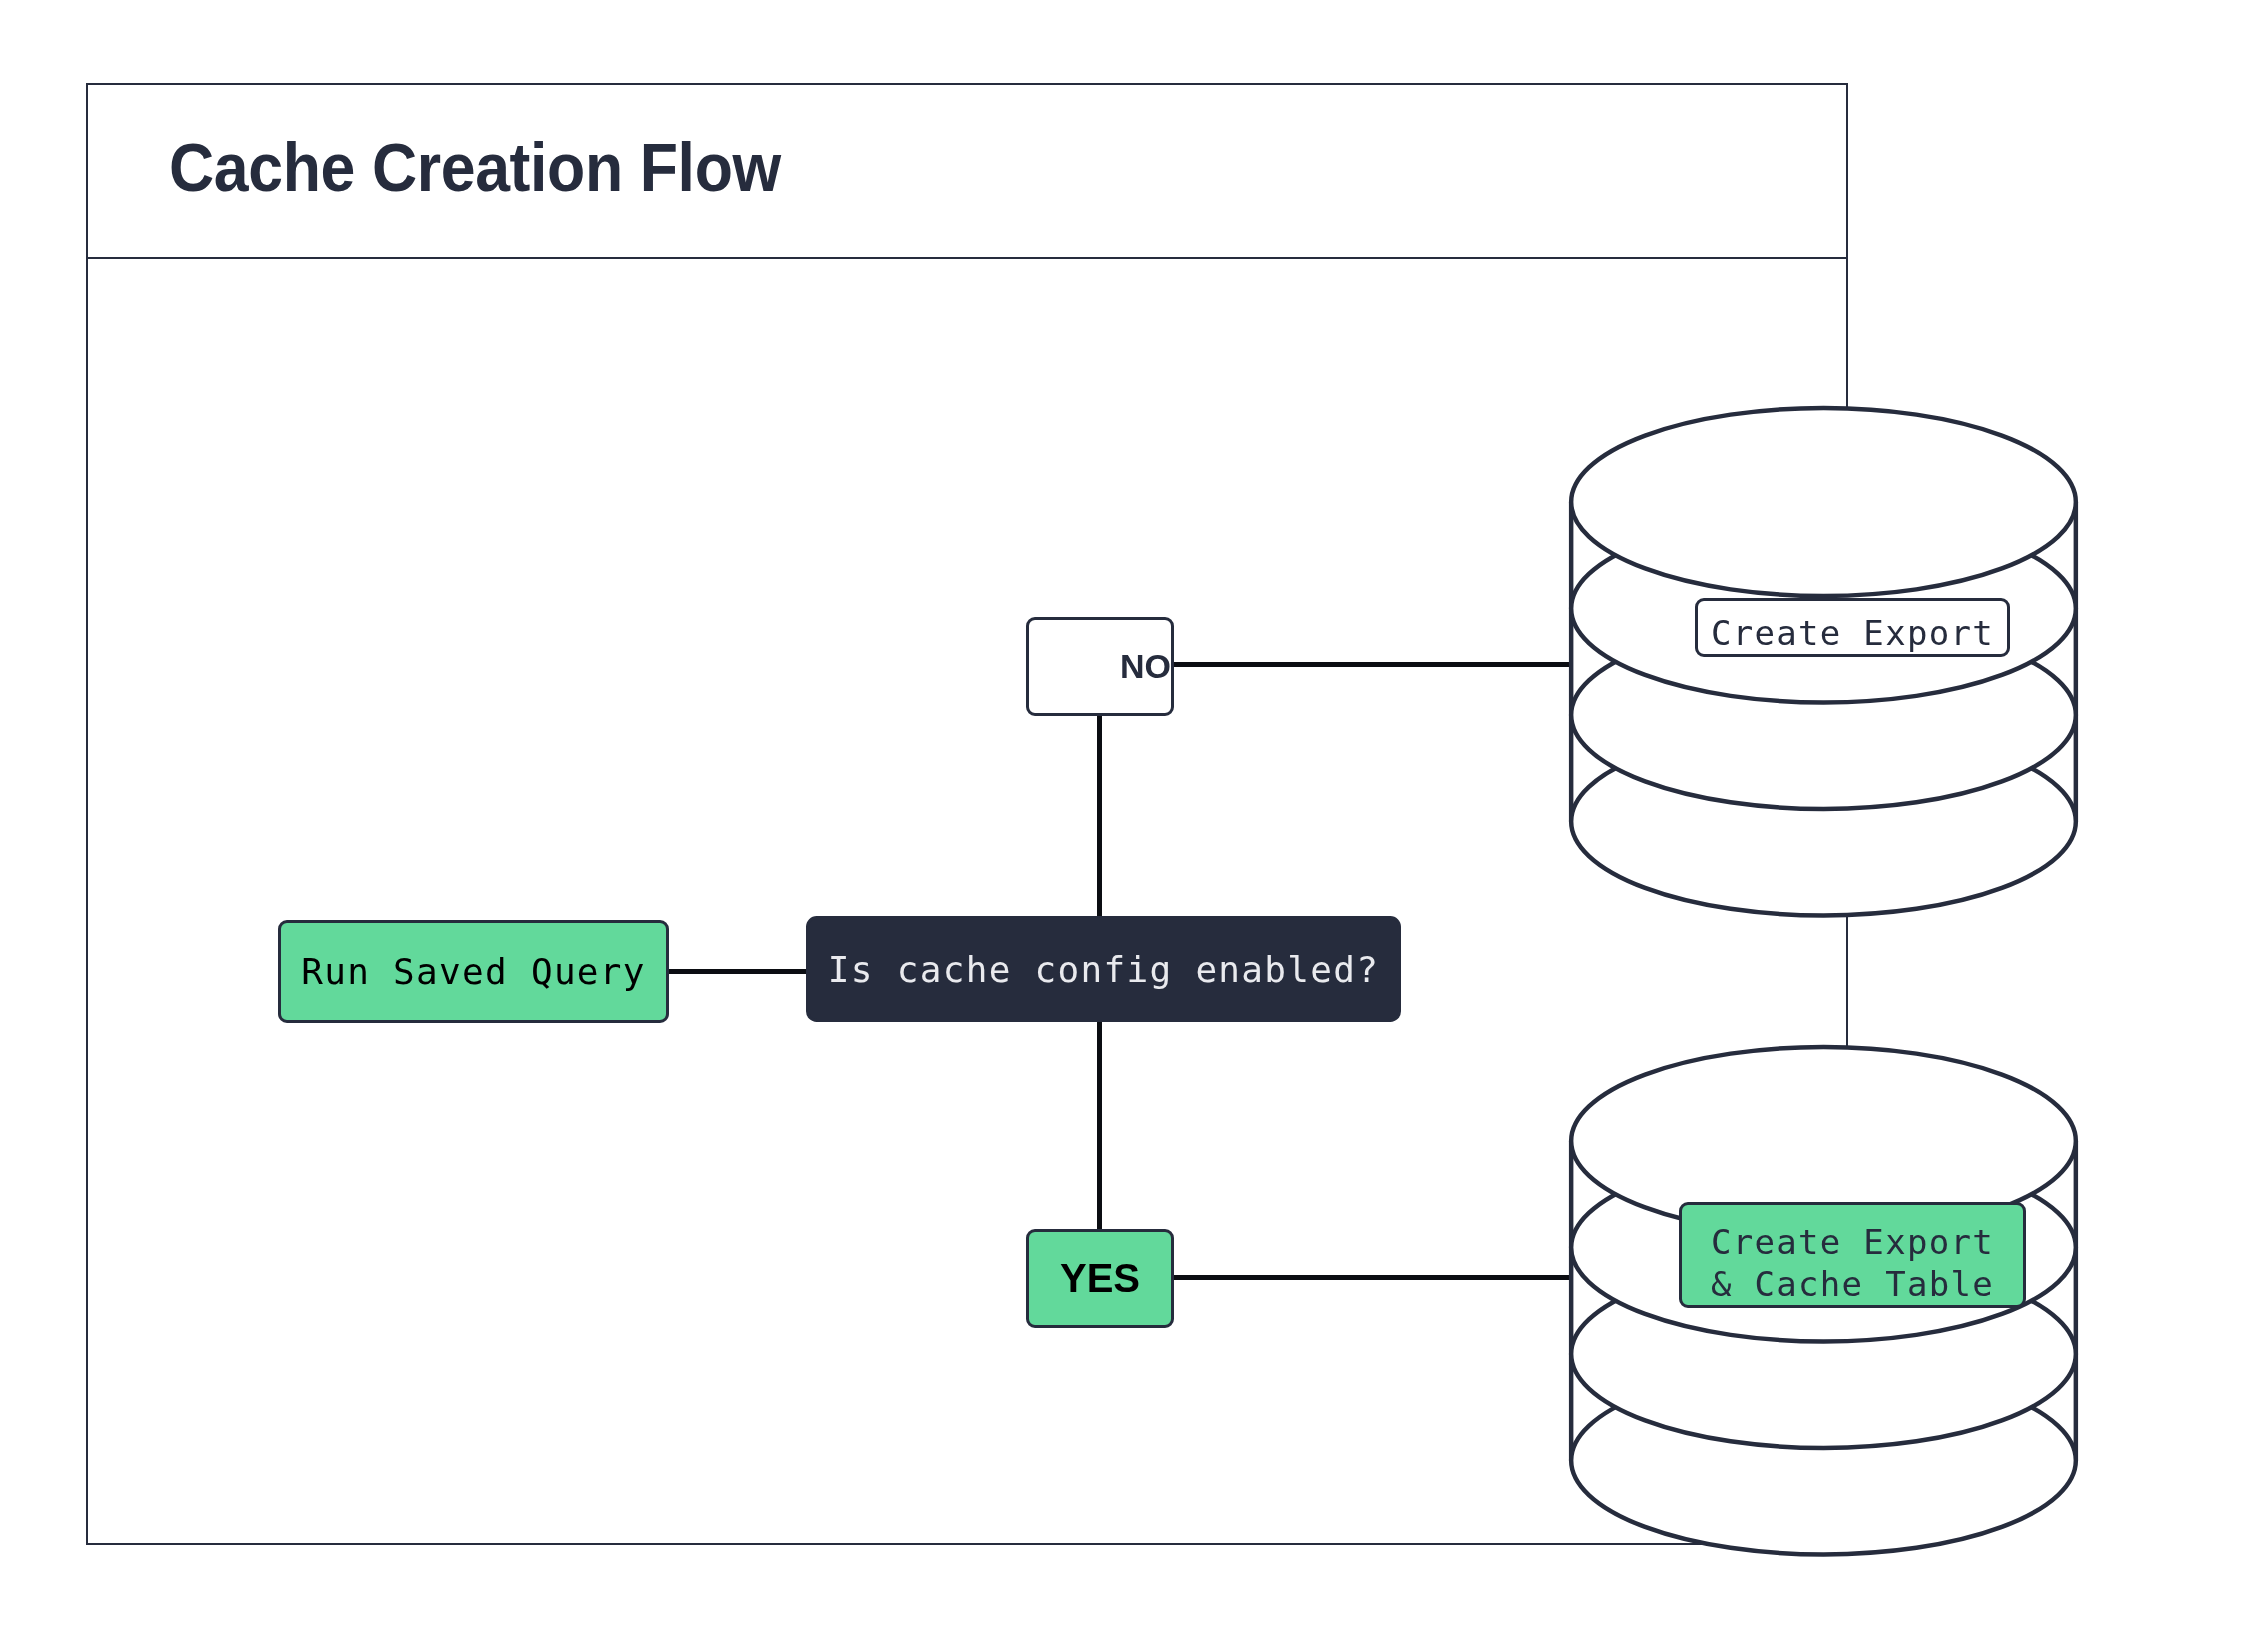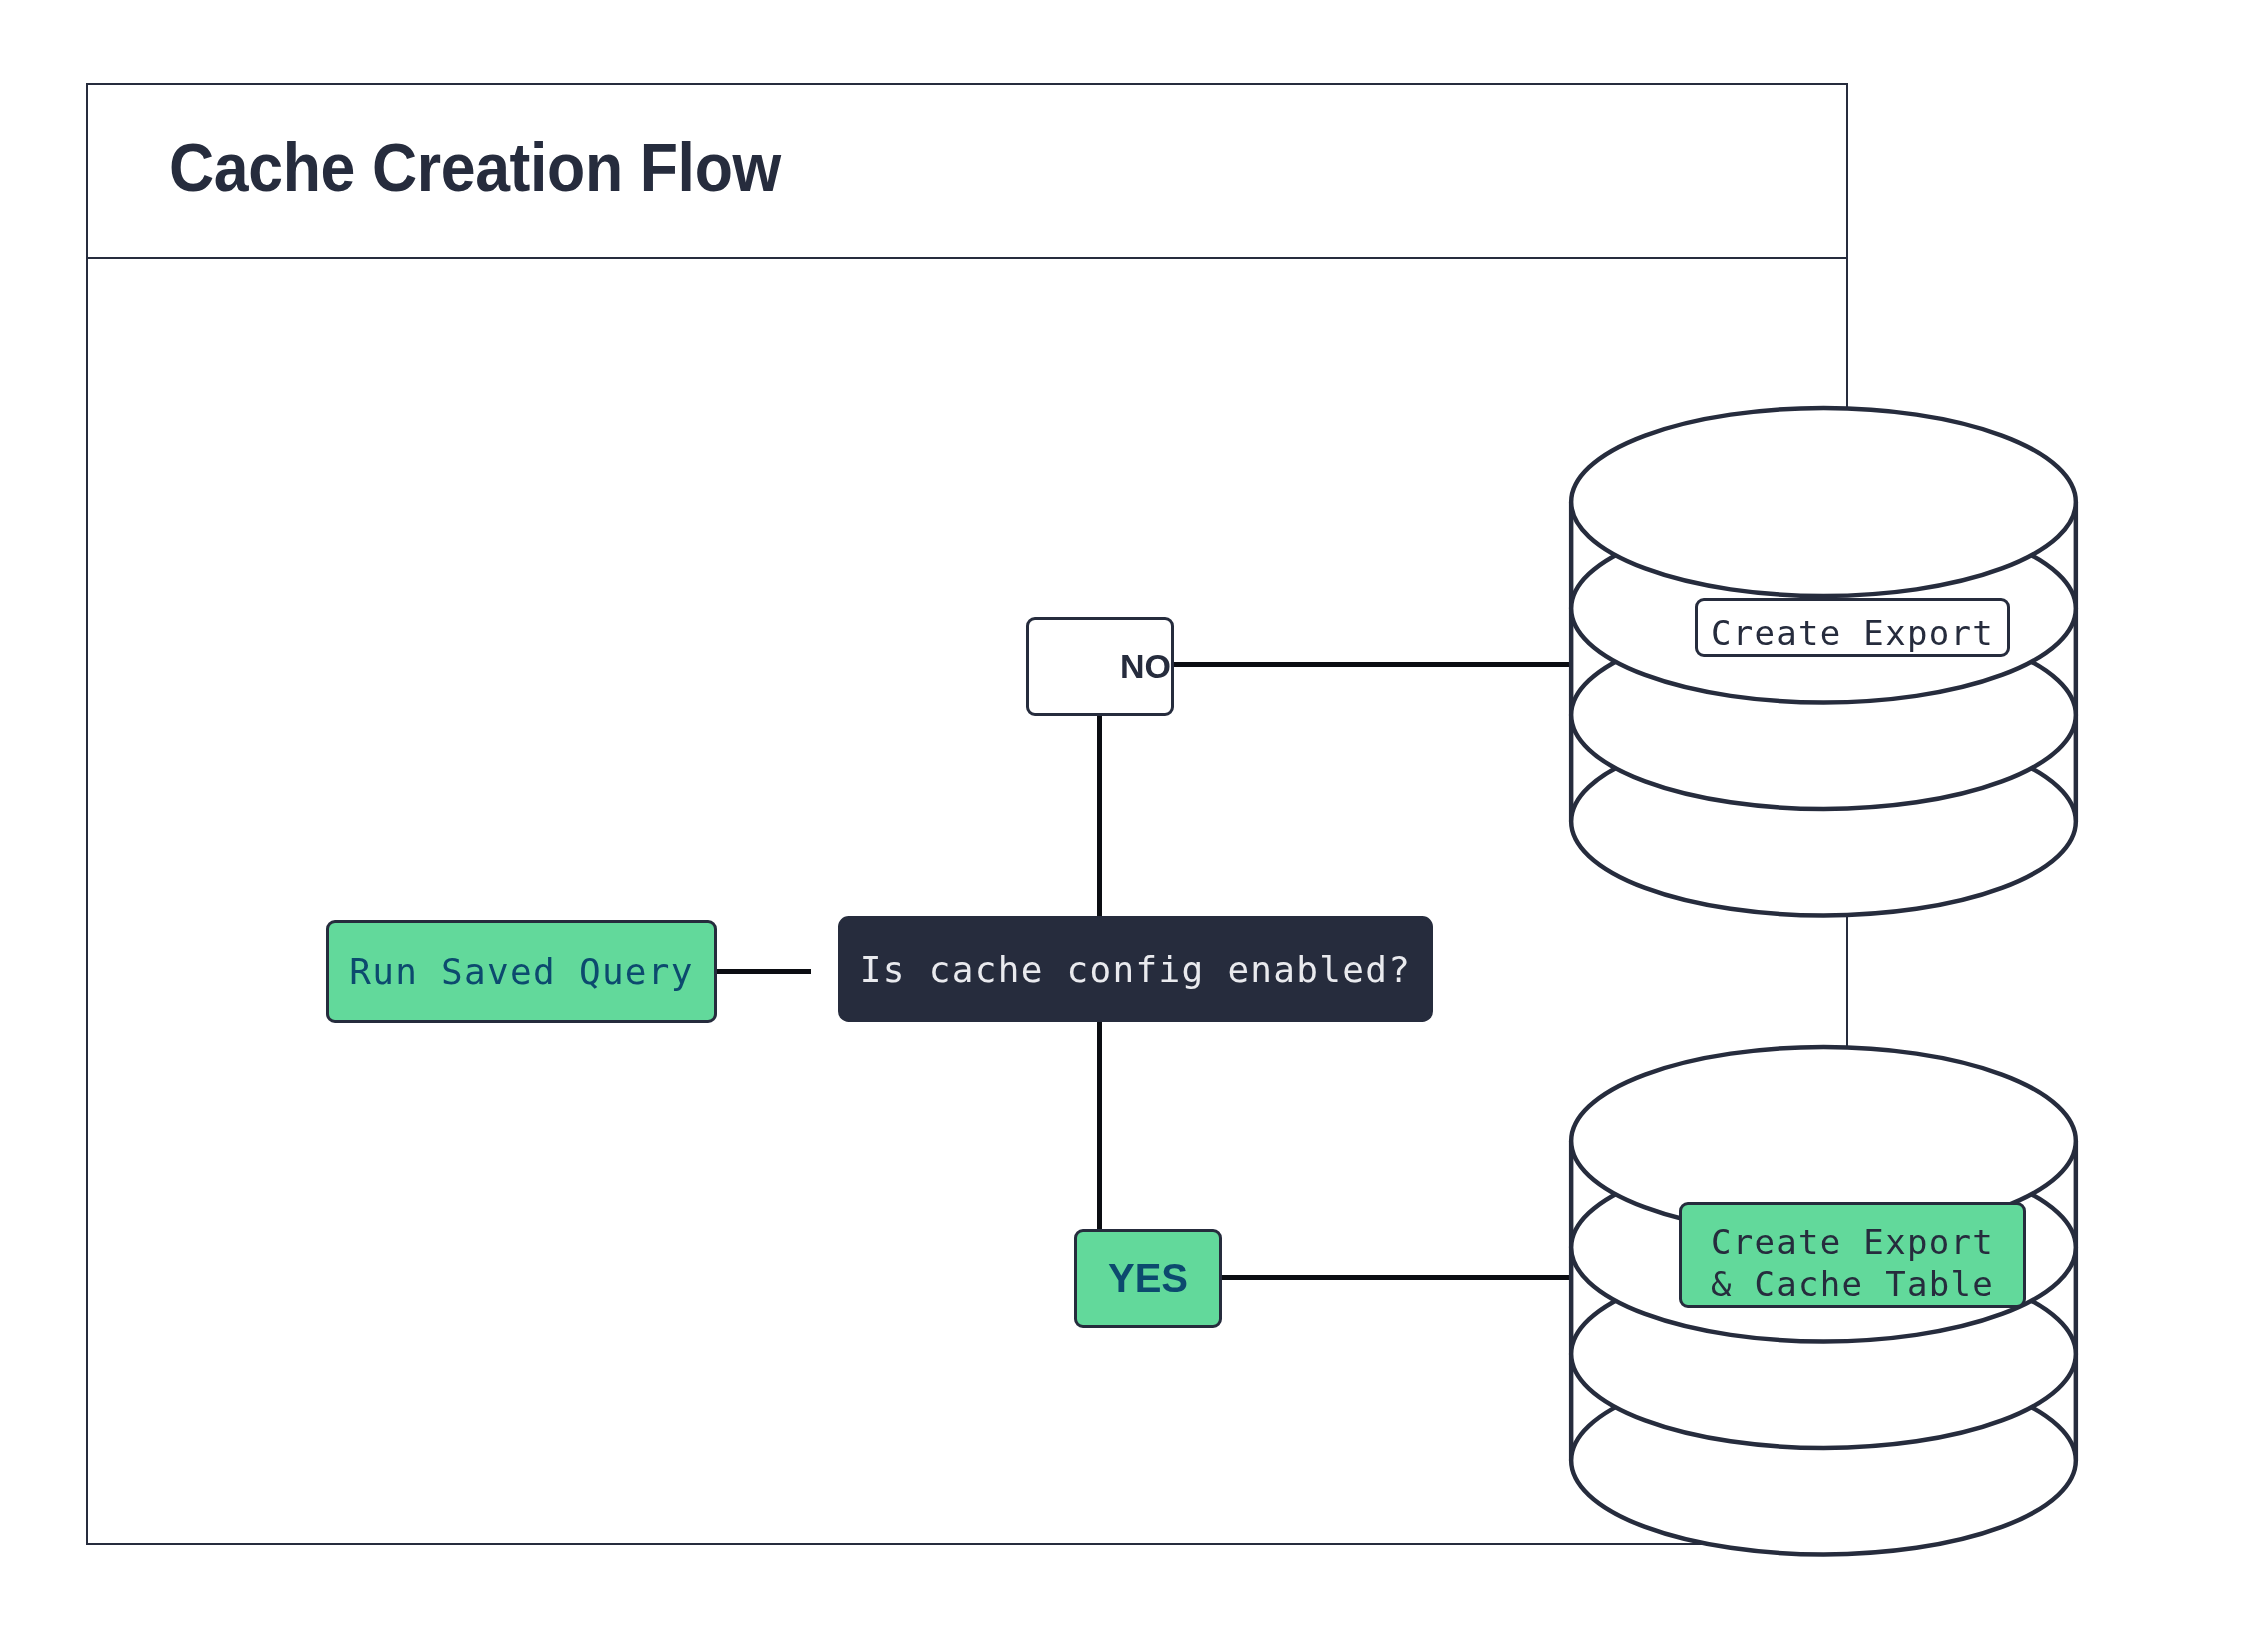--- a/index.html
+++ b/index.html
@@ -74,32 +74,32 @@
     border-radius: 9px;
     z-index: 5;
   }
   .node-mono {
     font-family: "DejaVu Sans Mono", "Liberation Mono", monospace;
     letter-spacing: 1.3px;
   }
   .node-sans {
     font-family: "Liberation Sans", sans-serif;
   }
-  .fill-green { background: #62d99b; color: #0c4a6e; margin-left: 48px; }
+  .fill-green { background: #62d99b; color: #000000; }
   .fill-white { background: #ffffff; color: #262c3d; }
   .fill-dark  { background: #262c3d; color: #e9eaee; border-color: #262c3d; }
 
   
   #node-run-saved-query {
     left: 190px;  top: 661px;
     width: 391px; height: 103px;
     font-size: 36px;
   }
   #node-decision {
-    left: 750px;  top: 657px;
+    left: 718px;  top: 657px;
     width: 595px; height: 106px;
     font-size: 36px;
     border-radius: 10.7px;
   }
   #node-no {
     left: 938px; top: 358px;
     width: 148px;  height: 99px;
     font-size: 34px;
     font-weight: 600;
     justify-content: flex-end;

